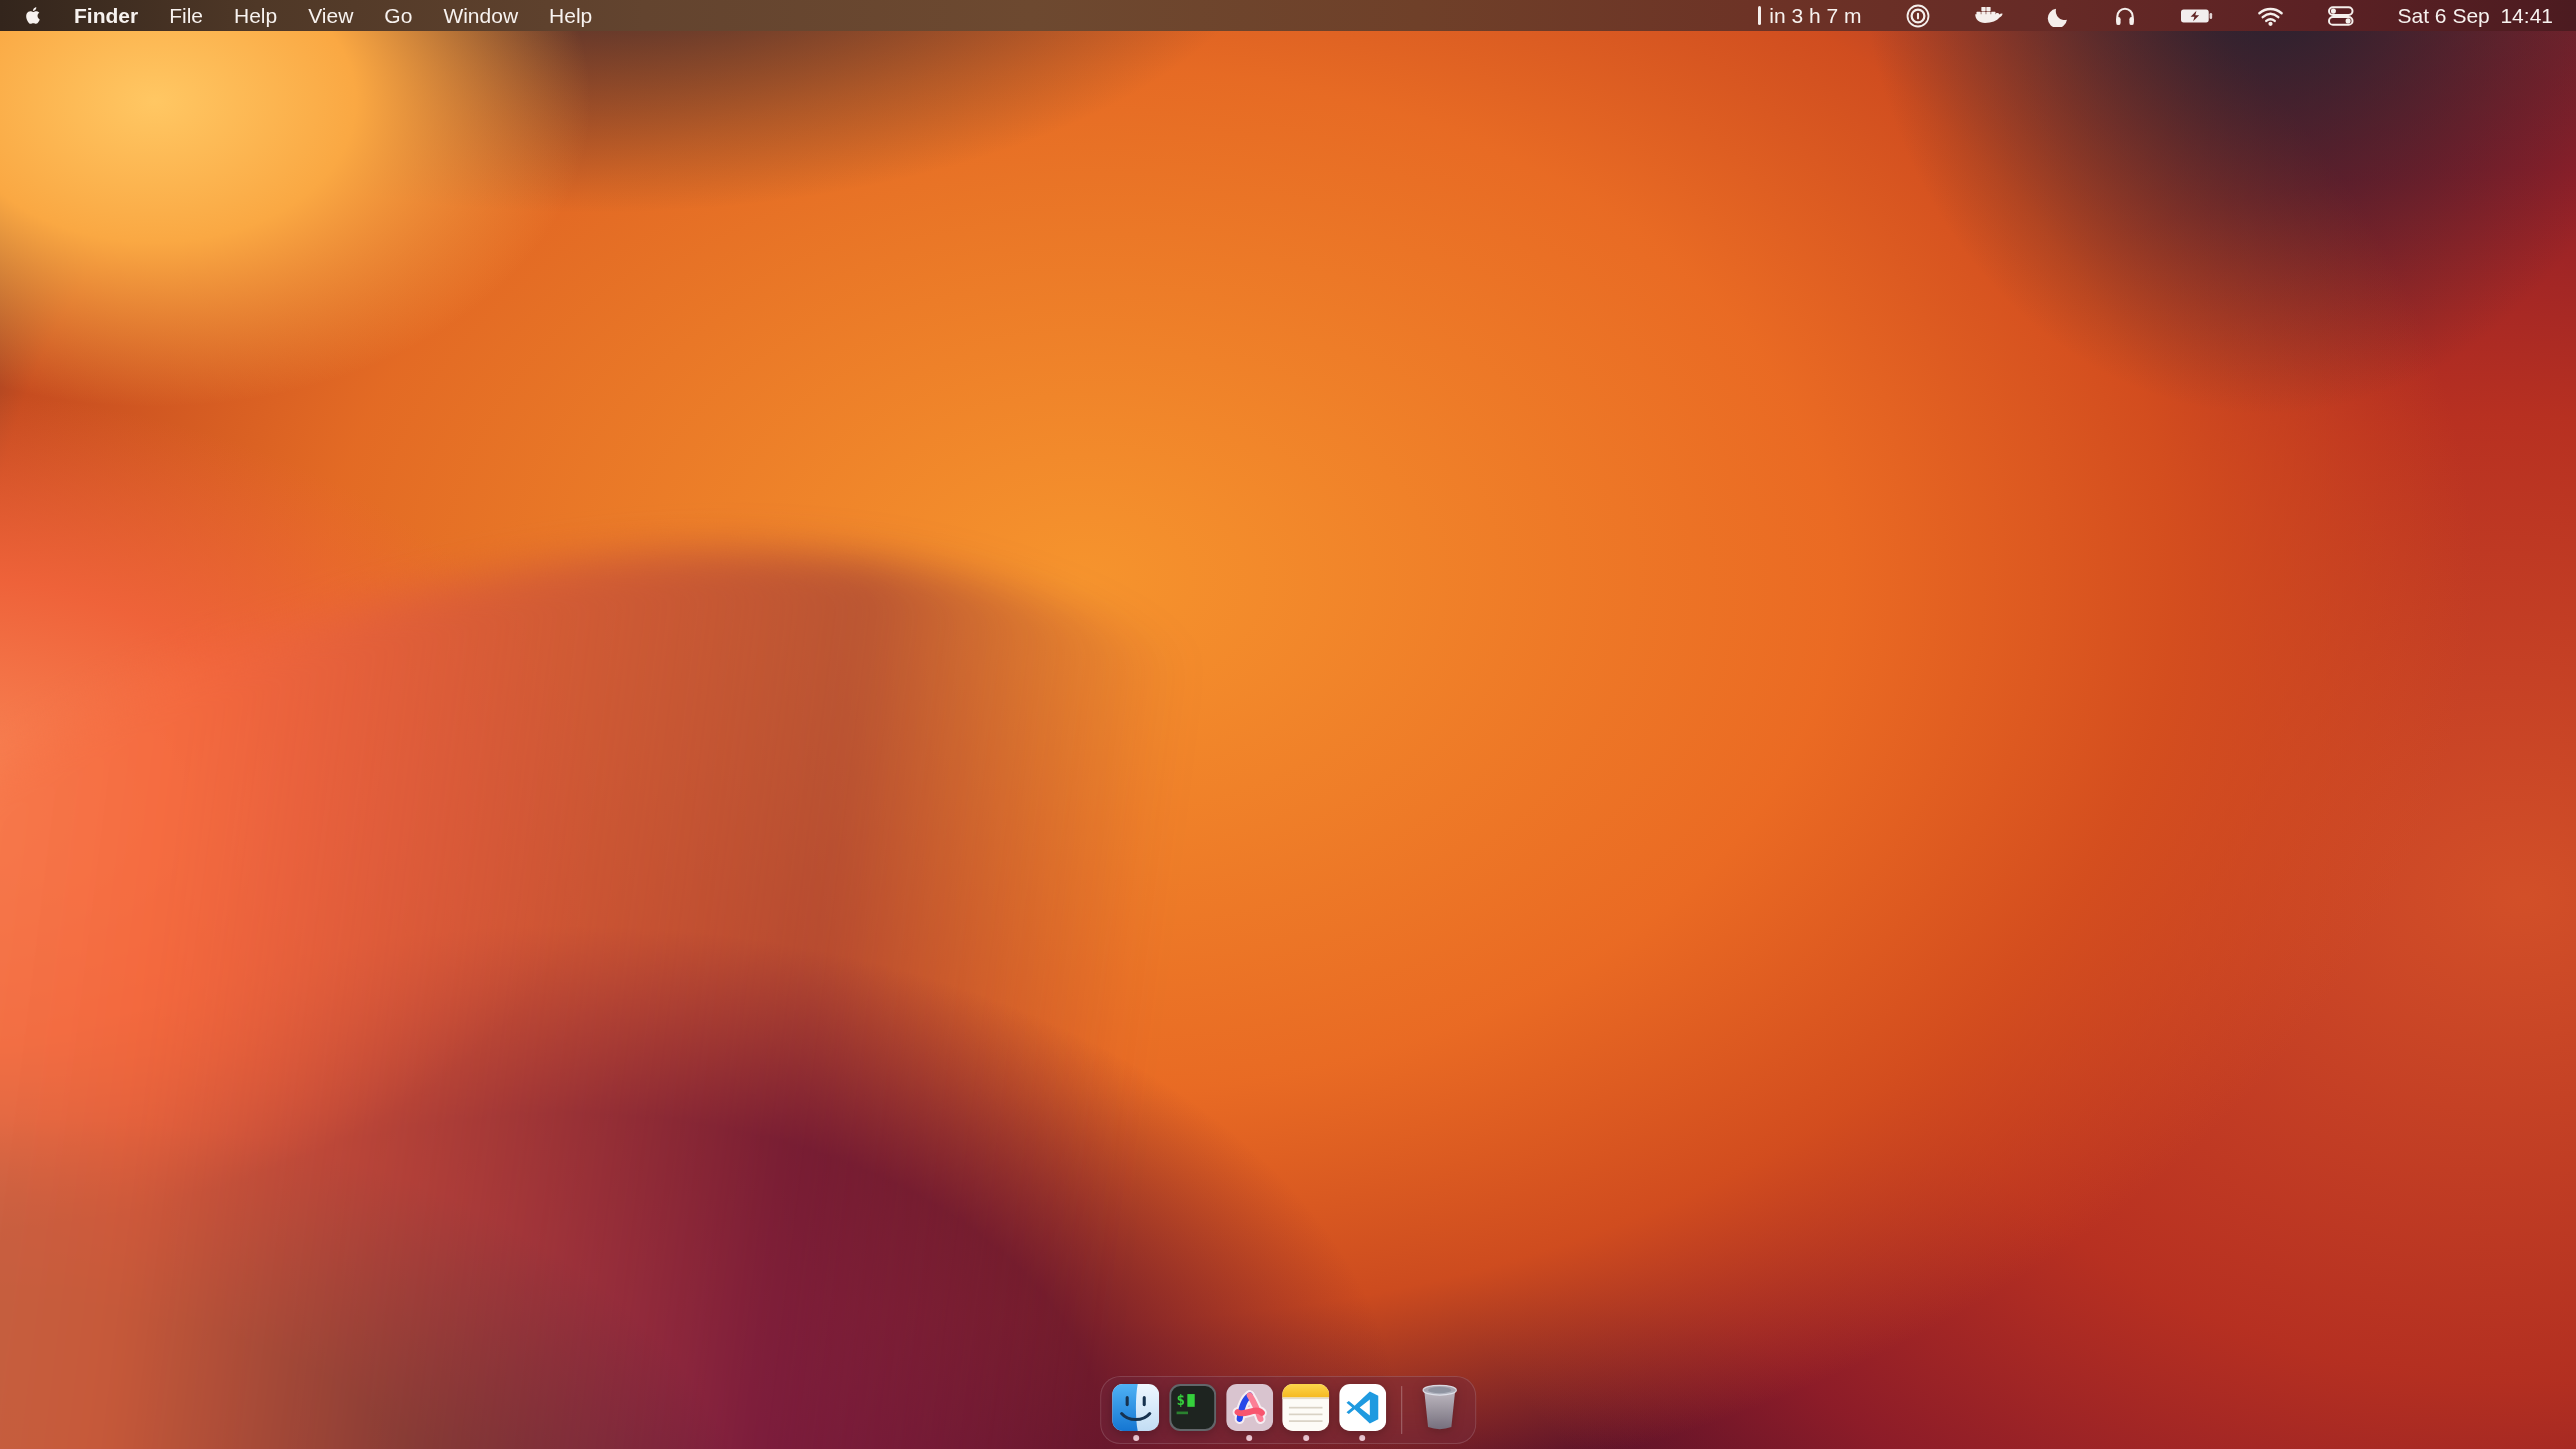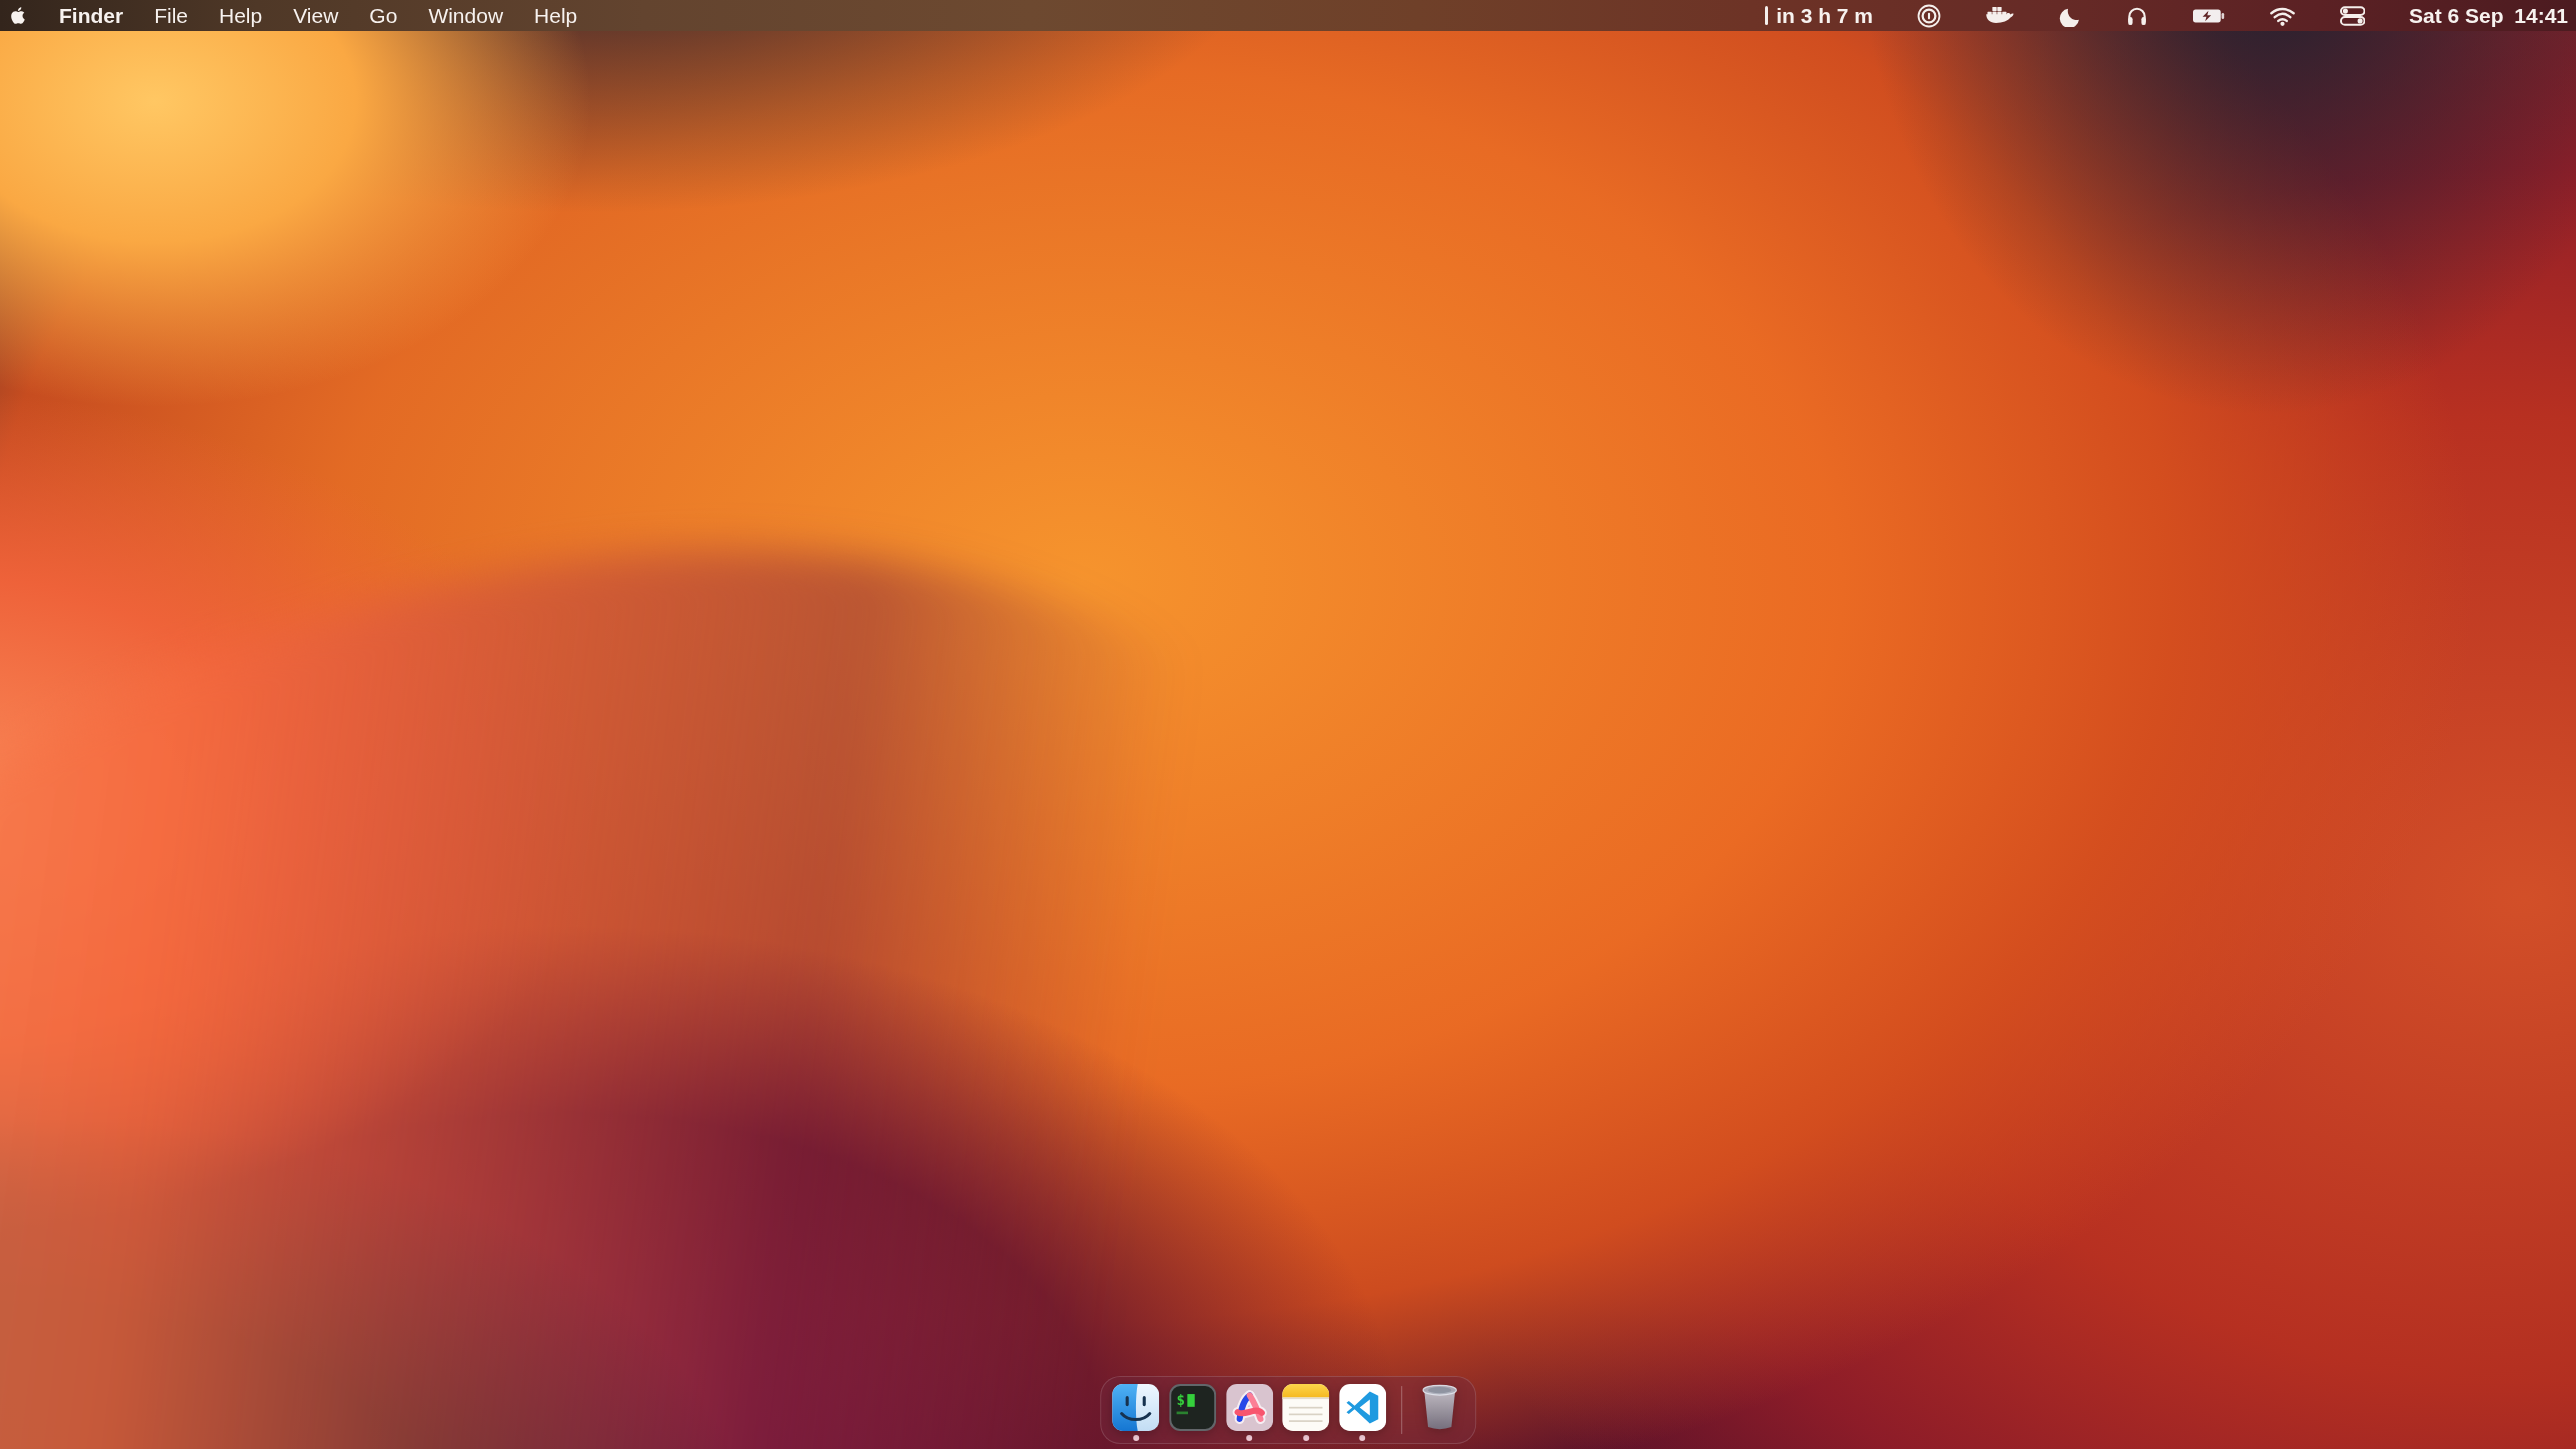--- a/index.html
+++ b/index.html
@@ -21,27 +21,27 @@
       linear-gradient(115deg, #0d2134 0%, #16273c 22%, #7c2d35 50%, #a03028 68%, #6d1b2b 88%, #471426 100%);
   }
   .petal-edge{position:absolute;left:-335px;top:570px;width:1811px;height:1275px;
     border-radius:45% 55% 50% 50%;transform:rotate(-18deg);
     background:linear-gradient(115deg, rgba(255,150,100,.75) 0%, rgba(244,105,62,.8) 30%, rgba(120,25,60,.45) 60%, rgba(120,25,60,0) 75%);
     filter:blur(20px);}
 
   
   .menu-bar{position:absolute;top:0;left:0;right:0;height:31px;
     display:flex;align-items:center;justify-content:space-between;
-    padding:0 8px;box-sizing:border-box;color:#f7f2ef;font-size:21px;
+    padding:0 23px;box-sizing:border-box;color:#f7f2ef;font-size:21px;
     background:linear-gradient(90deg,#33251c 0%,#4f3827 10%,#63442f 25%,#6d4930 40%,#6f4029 55%,#6d3326 68%,#662a26 80%,#5b2124 90%,#4c1b20 100%);}
   .menu-left{display:flex;align-items:center;gap:31px;}
   .menu-item{white-space:nowrap;cursor:default;}
   .app-name{font-weight:700;}
   .apple-wrap{display:flex;align-items:center;}
-  .menu-right{display:flex;align-items:center;gap:44px;font-weight:bold;}
+  .menu-right{display:flex;align-items:center;gap:44px;}
   .status-item{display:flex;align-items:center;gap:8px;}
   .timer-bar{display:inline-block;width:3.4px;height:19px;border-radius:2px;background:#f5efec;}
   .clock{display:flex;align-items:center;gap:10.7px;white-space:nowrap;}
   .menu-right svg{display:block;}
 
   
   .dock{position:absolute;bottom:5.4px;left:50%;transform:translateX(-50%);
     height:68px;display:flex;align-items:center;gap:8.7px;padding:0 10.7px;
     background:rgba(115,45,65,.38);border:1.3px solid rgba(255,255,255,.14);
     border-radius:20px;box-sizing:border-box;backdrop-filter:blur(20px);}

